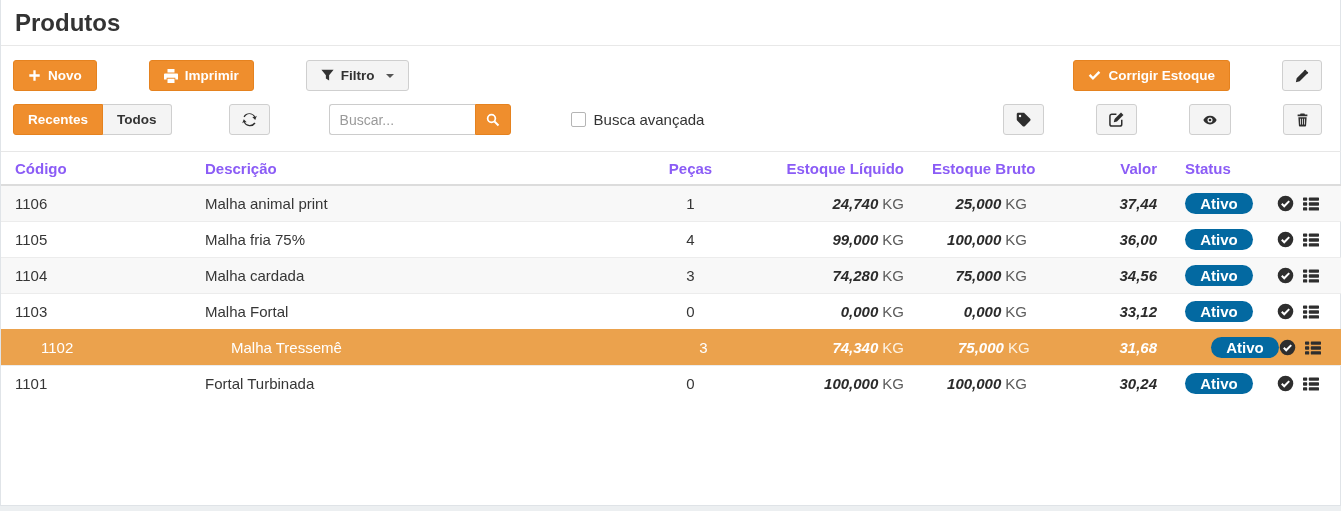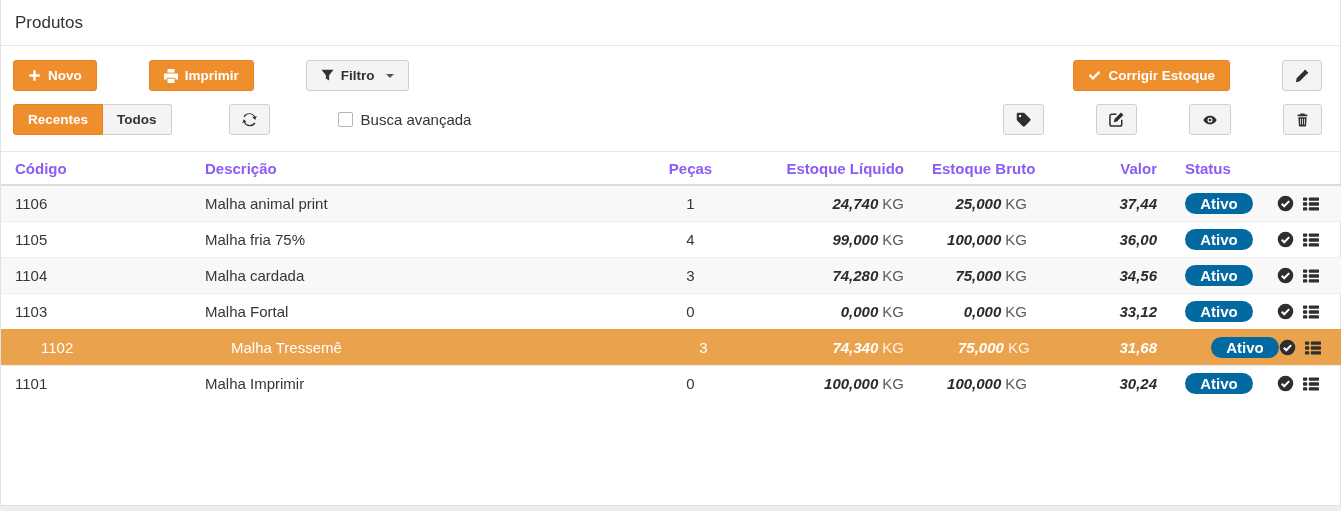--- a/index.html
+++ b/index.html
@@ -18,22 +18,22 @@
     border-left: 1px solid #e0e4e8;
     border-right: 1px solid #e0e4e8;
   }
   
   .page-header {
     padding: 11px 14px;
     border-bottom: 1px solid #e8e8e8;
     height: 46px;
   }
   .page-header h1 {
-    font-size: 17px;
-    font-weight: 400;
+    font-size: 24px;
+    font-weight: 700;
     color: #333;
     line-height: 24px;
   }
   
   .toolbar { padding: 14px 18px 0 12px; }
   .toolbar-row {
     display: flex;
     align-items: center;
     justify-content: space-between;
   }
@@ -102,21 +102,21 @@
     border-radius: 0 3px 3px 0;
     display: inline-flex;
     align-items: center;
     justify-content: center;
     cursor: pointer;
   }
   
   .check-wrap {
     display: inline-flex;
     align-items: center;
-    margin-left: 22px;
+    margin-left: 14px;
     font-size: 15px;
     color: #333;
     gap: 8px;
     cursor: pointer;
   }
   .check-wrap input {
     width: 15px; height: 15px;
     accent-color: #fff;
     border: 1px solid #b5b5b5;
     appearance: none;
@@ -254,20 +254,31 @@
           <button class="btn">Todos</button>
         </span>
         <button class="btn btn-icon ml">
           <span class="ico dark">
             <svg width="15" height="15" viewBox="0 0 16 16" fill="currentColor">
               <path d="M8 2.2a5.8 5.8 0 0 1 5 2.9l-2 .1 3.1 3.2L15.8 4l-1.6 1A7.3 7.3 0 0 0 1.6 4.8l1.3.9A5.8 5.8 0 0 1 8 2.2z"></path>
               <path d="M8 13.8a5.8 5.8 0 0 1-5-2.9l2-.1L1.9 7.6.2 12l1.6-1a7.3 7.3 0 0 0 12.6 1.2l-1.3-.9A5.8 5.8 0 0 1 8 13.8z"></path>
             </svg>
           </span>
         </button>
+        <span class="search-wrap">
+          <input class="search-input" type="text" placeholder="Buscar..." style="">
+          <button class="search-btn">
+            <span class="ico">
+              <svg width="14" height="14" viewBox="0 0 16 16">
+                  <circle cx="6.3" cy="6.3" r="4.4" fill="none" stroke="#fff" stroke-width="2"></circle>
+                  <path d="M9.7 9.7l4.6 4.6" stroke="#fff" stroke-width="2.2"></path>
+                </svg>
+            </span>
+          </button>
+        </span>
         <label class="check-wrap">
           <input type="checkbox" style="">
           <span>Busca avançada</span>
         </label>
       </div>
       <div class="tb-right">
         <button class="btn btn-icon">
           <span class="ico dark">
             <svg width="15" height="15" viewBox="0 0 16 16" fill="currentColor">
                 <path d="M.8 8.1V2.4C.8 1.5 1.5.8 2.4.8h5.7c.4 0 .8.2 1 .4l6 6c.6.6.6 1.6 0 2.2l-5.7 5.7c-.6.6-1.6.6-2.2 0l-6-6a1.5 1.5 0 0 1-.4-1zM4.3 5.6a1.3 1.3 0 1 0 0-2.6 1.3 1.3 0 0 0 0 2.6z" fill-rule="evenodd"></path>
@@ -480,21 +491,21 @@
                     <rect y="11.3" width="4.2" height="3.3" rx=".7"></rect>
                     <rect x="5.8" y="11.3" width="10.2" height="3.3" rx=".7"></rect>
                   </svg>
           </span>
         </span>
       </span>
     </td>
   </tr>
         <tr>
     <td>1101</td>
-    <td>Malha Imprimir</td>
+    <td>Fortal Turbinada</td>
     <td class="c-center">0</td>
     <td class="c-num"><b>100,000</b><span class="unit">KG</span></td>
     <td class="c-num"><b>100,000</b><span class="unit">KG</span></td>
     <td class="c-num"><b>30,24</b></td>
     <td>
       <span class="status-flex">
         <span class="badge">Ativo</span>
         <span class="row-icons">
           <span class="ico dark">
             <svg width="17" height="17" viewBox="0 0 16 16" fill="currentColor">

